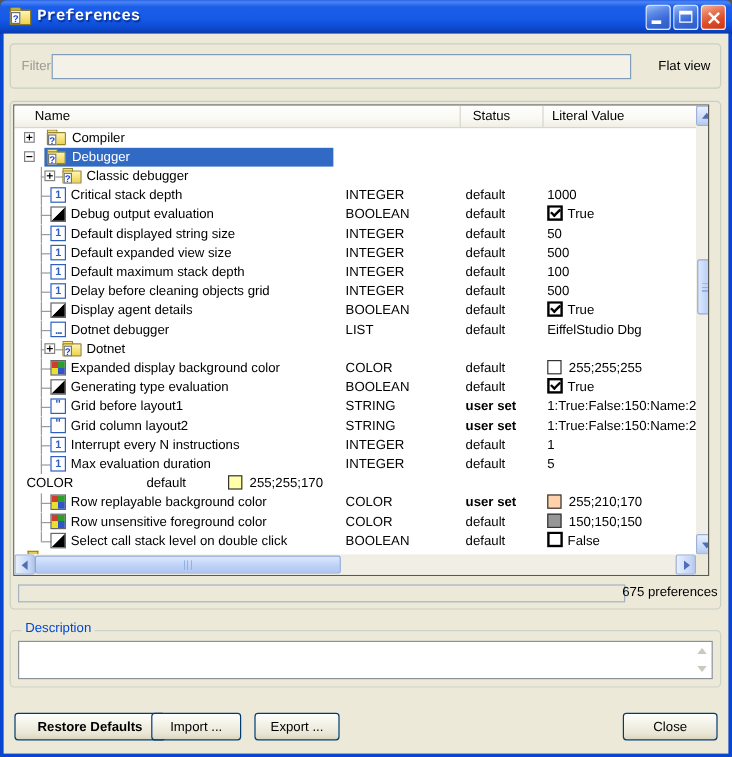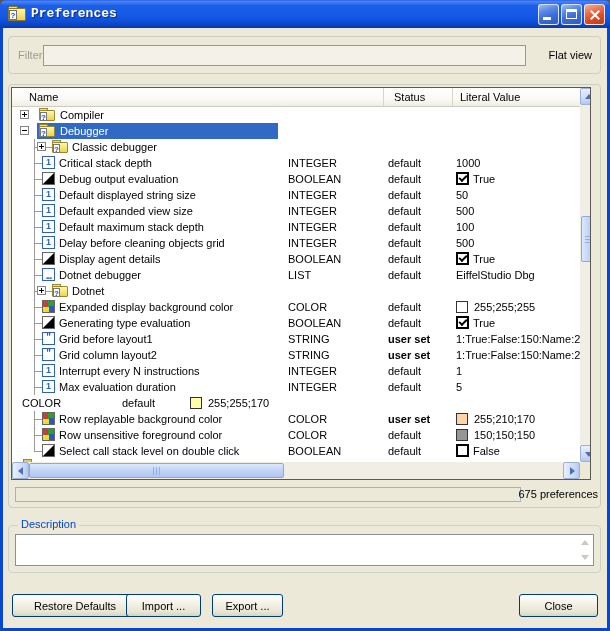--- a/index.html
+++ b/index.html
@@ -101,21 +101,21 @@
   
   .descbox{position:absolute;left:5px;top:497px;width:593px;height:48px;border:1px solid #cdd3c7;border-radius:4px;}
   .desclabel{position:absolute;left:9px;top:-8px;padding:0 3px;background:#ECE9D8;color:#0046D5;font-size:11px;}
   .desctext{position:absolute;left:6px;top:8px;width:579px;height:32px;background:#fff;border:1px solid #8a9299;font-size:11px;padding:2px 4px;}
   .ta-up{position:absolute;right:4px;top:5px;width:0;height:0;border-left:4px solid transparent;border-right:4px solid transparent;border-bottom:5px solid #c9c9bf;}
   .ta-dn{position:absolute;right:4px;bottom:5px;width:0;height:0;border-left:4px solid transparent;border-right:4px solid transparent;border-top:5px solid #c9c9bf;}
   
   .xpbtn{position:absolute;top:566px;height:23px;border:1px solid #003C74;border-radius:3px;
     background:linear-gradient(180deg,#ffffff 0%,#f4f2e6 40%,#e8e5d4 80%,#d8d4be 100%);
     font:11px "Liberation Sans",sans-serif;color:#000;cursor:default;}
-  .btn-restore{left:9px;width:126px;}
+  .btn-restore{left:9px;width:126px;font-weight:bold;}
   .btn-import{left:123px;width:75px;}
   .btn-export{left:209px;width:71px;}
   .btn-close{left:516px;width:79px;}
 </style>
 </head>
 <body>
 
 <div class="window">
   <div class="titlebar">
     <span class="title-icon">

